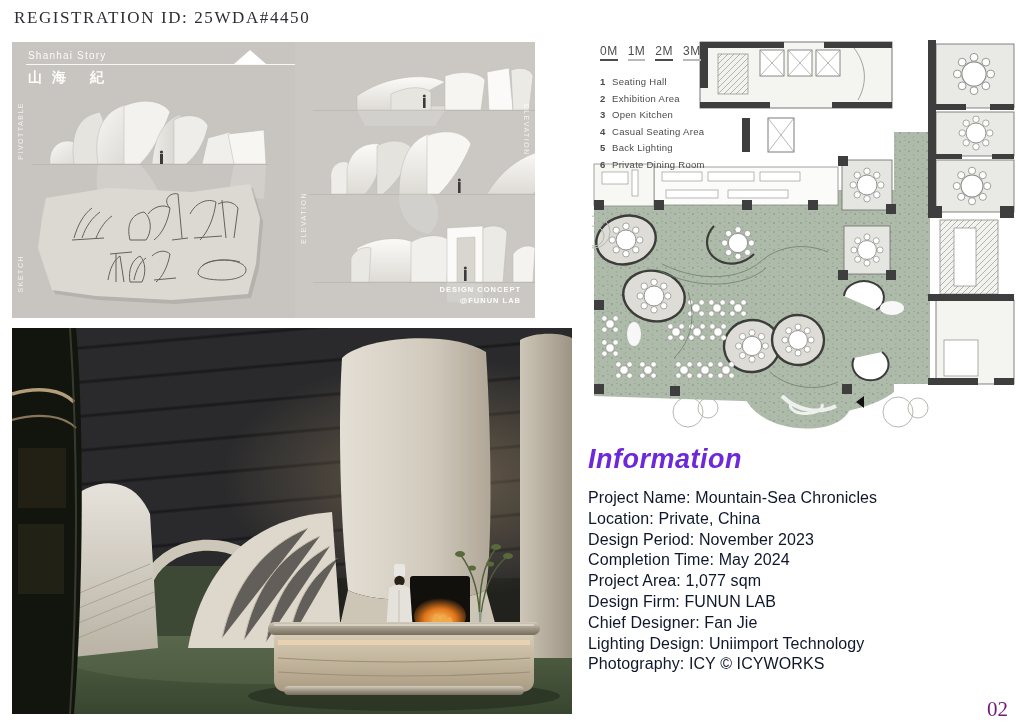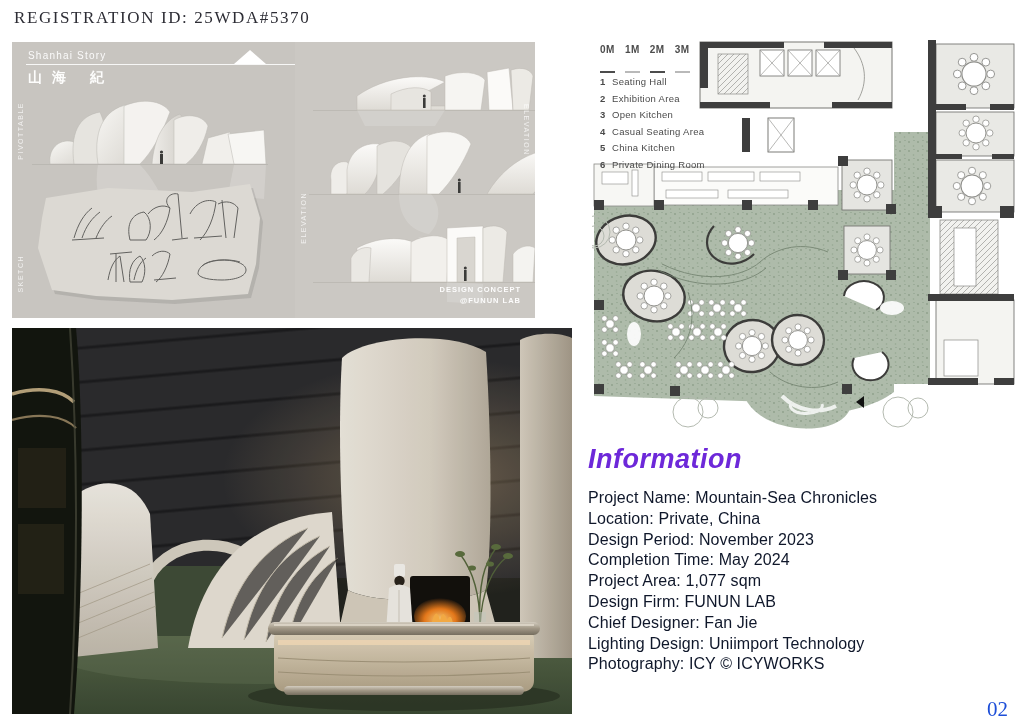--- a/index.html
+++ b/index.html
@@ -22,42 +22,42 @@
   .vlabel{position:absolute;font-size:7px;letter-spacing:1.5px;color:rgba(255,255,255,.75);
           writing-mode:vertical-rl;white-space:nowrap;}
   .vlabel.flip{transform:rotate(180deg);}
   .credit{position:absolute;right:14px;bottom:12px;text-align:right;color:rgba(255,255,255,.95);
           font-size:7.5px;font-weight:bold;letter-spacing:1px;line-height:11px;}
   
   #photo{left:12px;top:328px;width:560px;height:386px;background:#23241f;}
   
   #plan{position:absolute;left:592px;top:40px;width:424px;height:398px;background:#ffffff;}
   .scalebar{position:absolute;left:8px;top:4px;display:flex;gap:10px;}
-  .scalebar span{font-size:10px;font-weight:bold;color:#4c4c4c;letter-spacing:.5px;
-                 border-bottom:2px solid #4c4c4c;padding-bottom:16px;}
+  .scalebar span{font-size:12px;font-weight:normal;color:#4c4c4c;letter-spacing:.5px;
+                 border-bottom:2px solid #4c4c4c;padding-bottom:1px;}
   .scalebar span:nth-child(even){border-bottom:2px solid #b9b9b9;}
   .legend{position:absolute;left:8px;top:36px;}
   .legend-row{display:flex;align-items:baseline;margin-bottom:5.5px;}
   .legend-num{font-size:9.5px;font-weight:bold;color:#4a4a4a;width:12px;}
   .legend-label{font-size:9.5px;color:#4a4a4a;letter-spacing:.3px;}
   
   #info{position:absolute;left:588px;top:444px;width:430px;}
   .info-h{font-size:27px;font-weight:bold;font-style:italic;color:#6d28d9;letter-spacing:.5px;}
   .info-rows{margin-top:13px;}
   .info-row{font-size:16px;color:#0f172a;line-height:20.8px;letter-spacing:.1px;}
   
   .pagenum{position:absolute;right:16px;bottom:2px;font-family:"Liberation Serif",serif;
-           font-size:21px;color:#1d4ed8;}
+           font-size:21px;color:#701a75;}
 </style>
 </head>
 <body>
 
 <div class="board">
 
-  <div class="hdr left">REGISTRATION ID: 25WDA#5370</div>
+  <div class="hdr left">REGISTRATION ID: 25WDA#4450</div>
 
   <div class="panel" id="panel1">
     <svg width="270" height="276" viewBox="0 0 270 276">
       <defs>
         <linearGradient id="sailA" x1="0" y1="0" x2="1" y2="1">
           <stop offset="0" stop-color="#f8f7f4"></stop>
             <stop offset="1" stop-color="#d9d6d0"></stop>
         </linearGradient>
         <linearGradient id="sailB" x1="0" y1="0" x2="1" y2="0">
           <stop offset="0" stop-color="#eeece8"></stop>
@@ -503,21 +503,21 @@
       <div class="legend-row">
         <span class="legend-num">3</span>
         <span class="legend-label">Open Kitchen</span>
       </div>
       <div class="legend-row">
         <span class="legend-num">4</span>
         <span class="legend-label">Casual Seating Area</span>
       </div>
       <div class="legend-row">
         <span class="legend-num">5</span>
-        <span class="legend-label">China Kitchen</span>
+        <span class="legend-label">Back Lighting</span>
       </div>
       <div class="legend-row">
         <span class="legend-num">6</span>
         <span class="legend-label">Private Dining Room</span>
       </div>
     </div>
   </div>
 
   <div id="info">
     <div class="info-h">Information</div>

